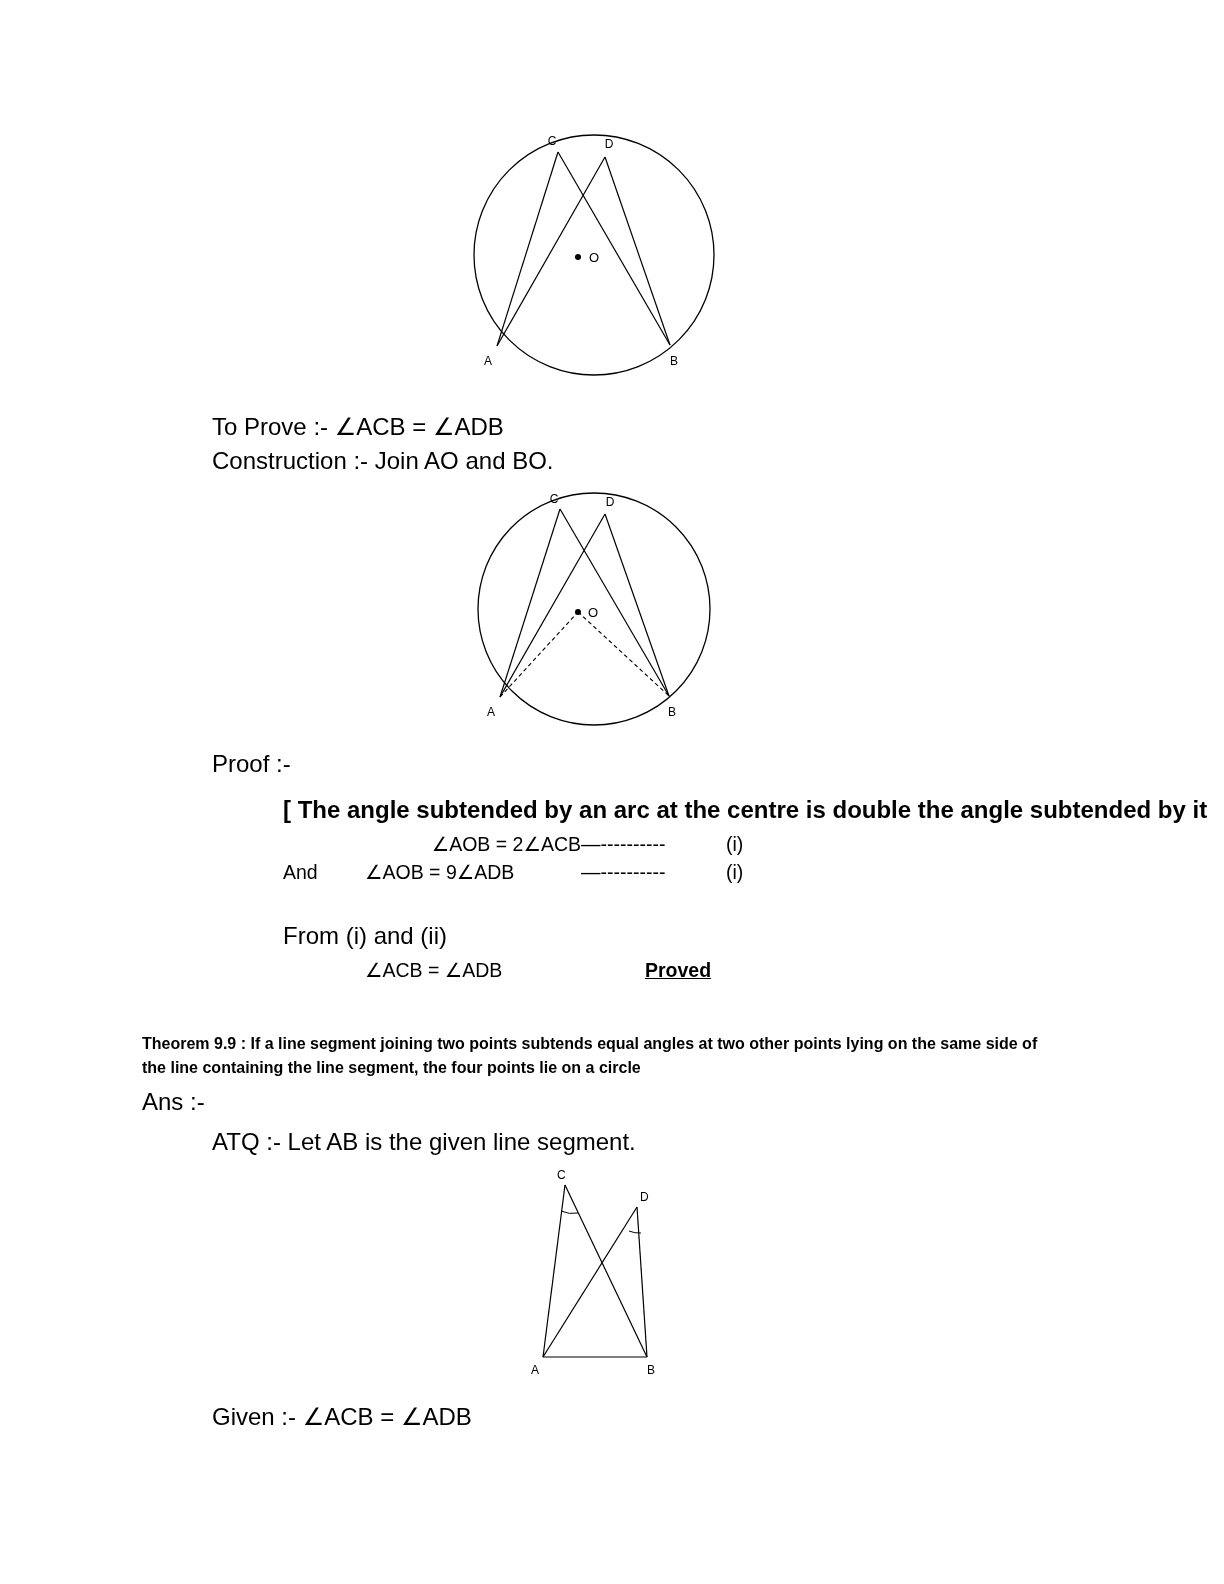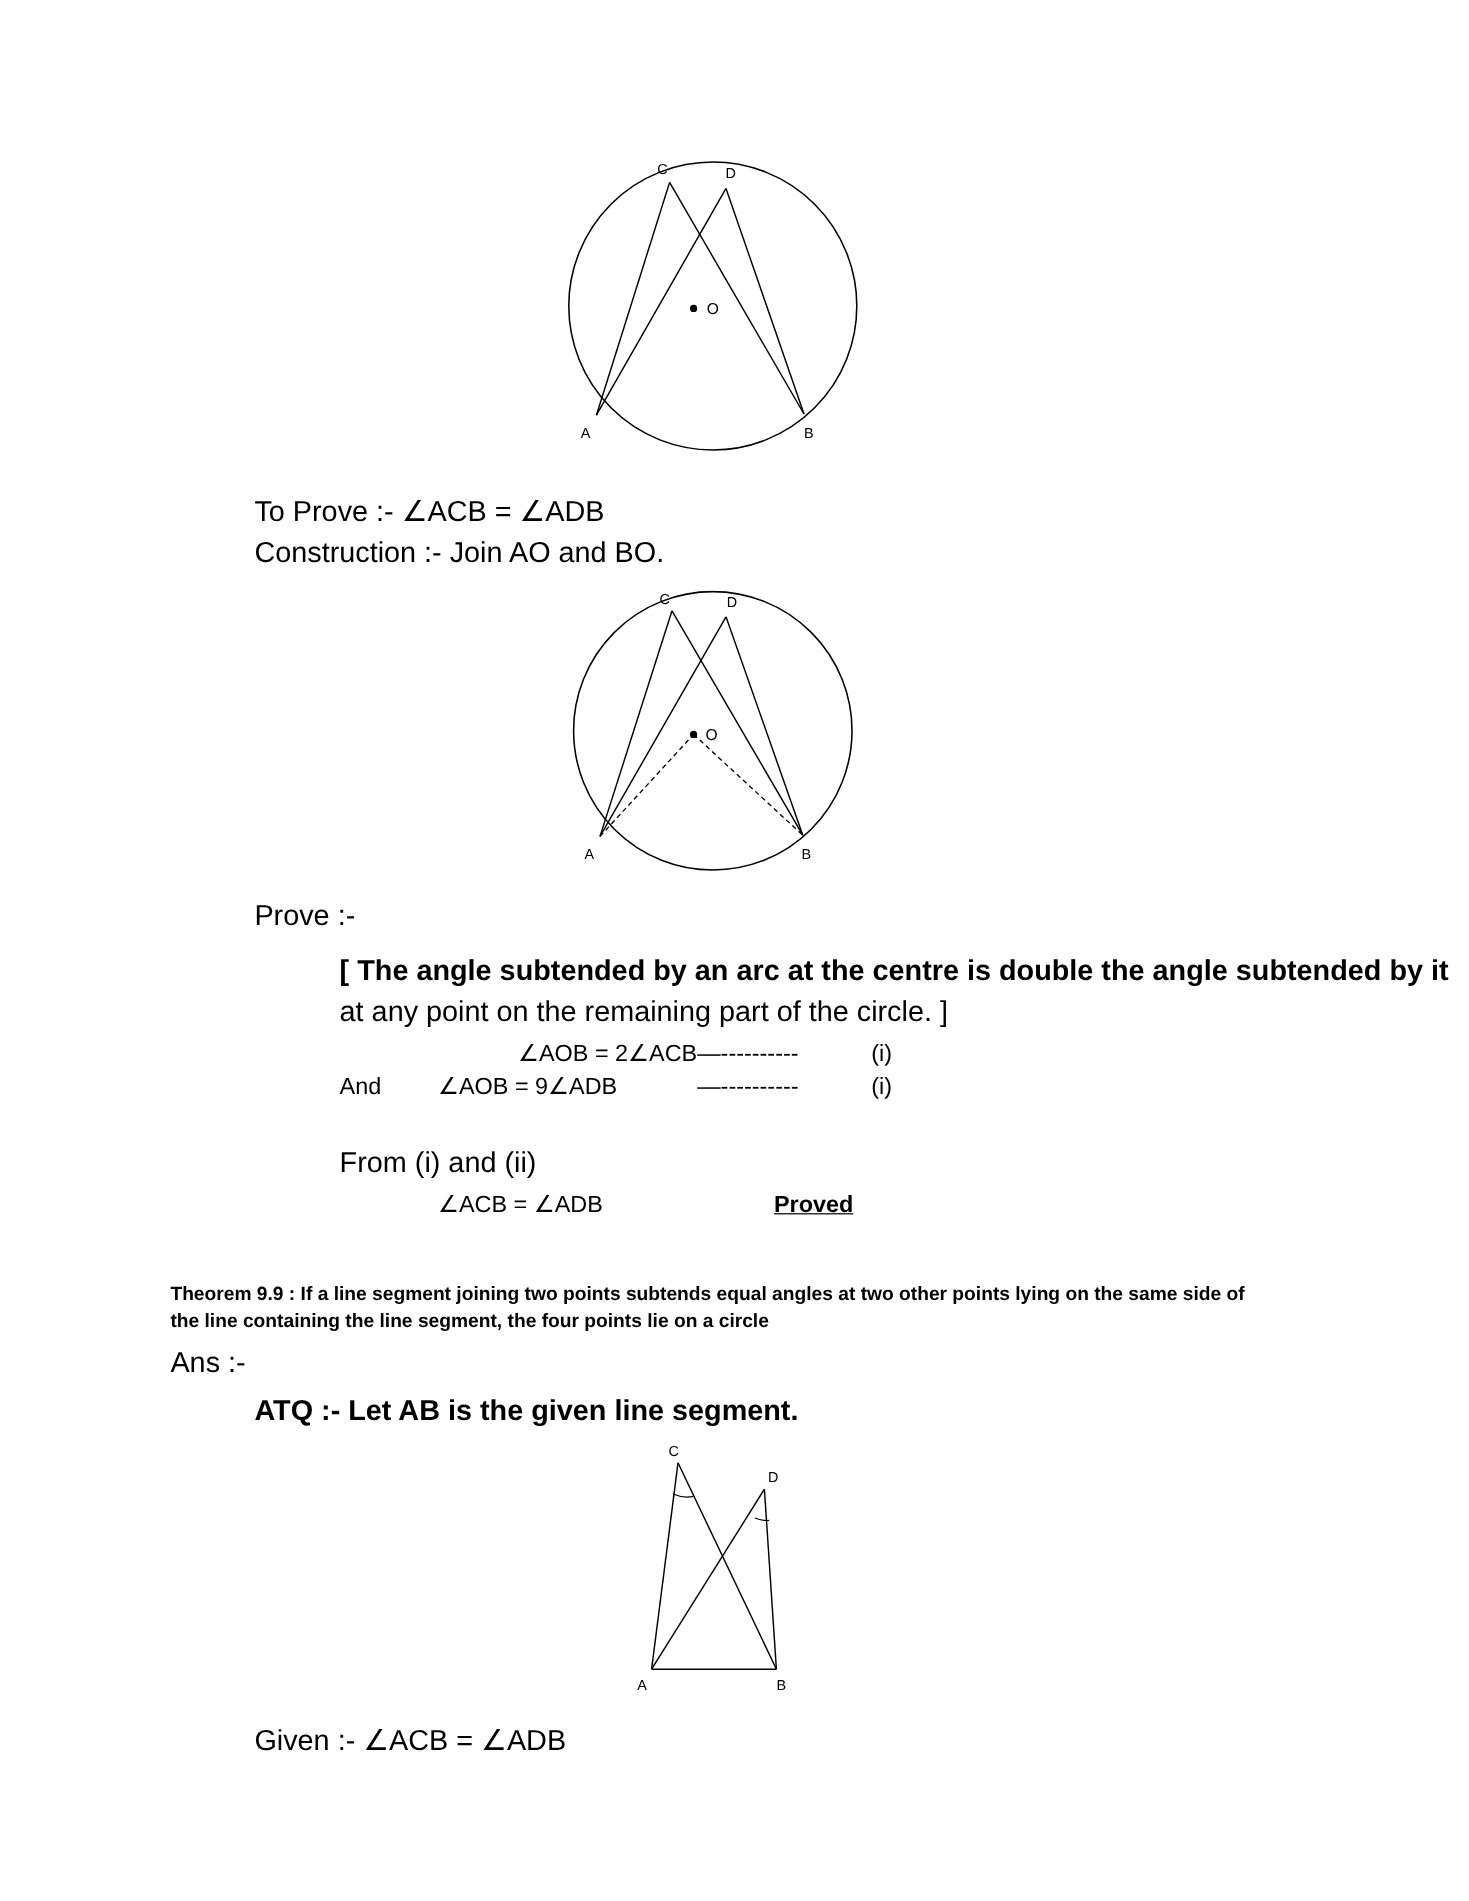--- a/index.html
+++ b/index.html
@@ -106,23 +106,22 @@
       <text x="92" y="11" font-size="12" text-anchor="middle">C</text>
       <text x="148" y="14" font-size="12" text-anchor="middle">D</text>
       <text x="126" y="125" font-size="13">O</text>
       <text x="25" y="224" font-size="12">A</text>
       <text x="206" y="224" font-size="12">B</text>
     </svg>
   </div>
 
   <div class="gap-sm"></div>
 
-  <div class="text-line indent-1">Prove :-</div>
+  <div class="text-line indent-1">Proof :-</div>
   <div class="text-line indent-2" style="margin-top:12px;font-weight:bold;">[ The angle subtended by an arc at the centre is double the angle subtended by it</div>
-  <div class="text-line indent-2">at any point on the remaining part of the circle. ]</div>
 
   <div class="row" style="margin-left:283px; margin-top:4px;">
     <span style="display:inline-block; width:82px;"></span>
     <span style="display:inline-block; width:216px;text-align:right;">∠AOB = 2∠ACB</span>
     <span style="display:inline-block; width:145px;">—----------</span>
     <span>(i)</span>
   </div>
 
   <div class="row" style="margin-left:283px;">
     <span style="display:inline-block; width:82px;">And</span>
@@ -140,21 +139,21 @@
     <span style="display:inline-block; width:280px;">∠ACB = ∠ADB</span>
     <span class="proved">Proved</span>
   </div>
 
   <div class="gap-lg"></div>
   <div style="height:16px;"></div>
 
   <div class="theorem">Theorem 9.9 : If a line segment joining two points subtends equal angles at two other points lying on the same side of the line containing the line segment, the four points lie on a circle</div>
 
   <div class="text-line indent-0" style="margin-top:6px;">Ans :-</div>
-  <div class="text-line indent-1" style="margin-top:6px;font-weight:bold;">ATQ :- Let AB is the given line segment.</div>
+  <div class="text-line indent-1" style="margin-top:6px;">ATQ :- Let AB is the given line segment.</div>
 
   <div class="fig-wrap" style="margin-top:8px;">
     <svg class="fig" width="270" height="220" viewBox="0 0 270 220">
 
       <line x1="88" y1="18" x2="66" y2="190" stroke="#000" stroke-width="1.2"></line>
       <line x1="88" y1="18" x2="170" y2="190" stroke="#000" stroke-width="1.2"></line>
       <line x1="160" y1="40" x2="66" y2="190" stroke="#000" stroke-width="1.2"></line>
       <line x1="160" y1="40" x2="170" y2="190" stroke="#000" stroke-width="1.2"></line>
       <line x1="66" y1="190" x2="170" y2="190" stroke="#000" stroke-width="1.2"></line>
 

